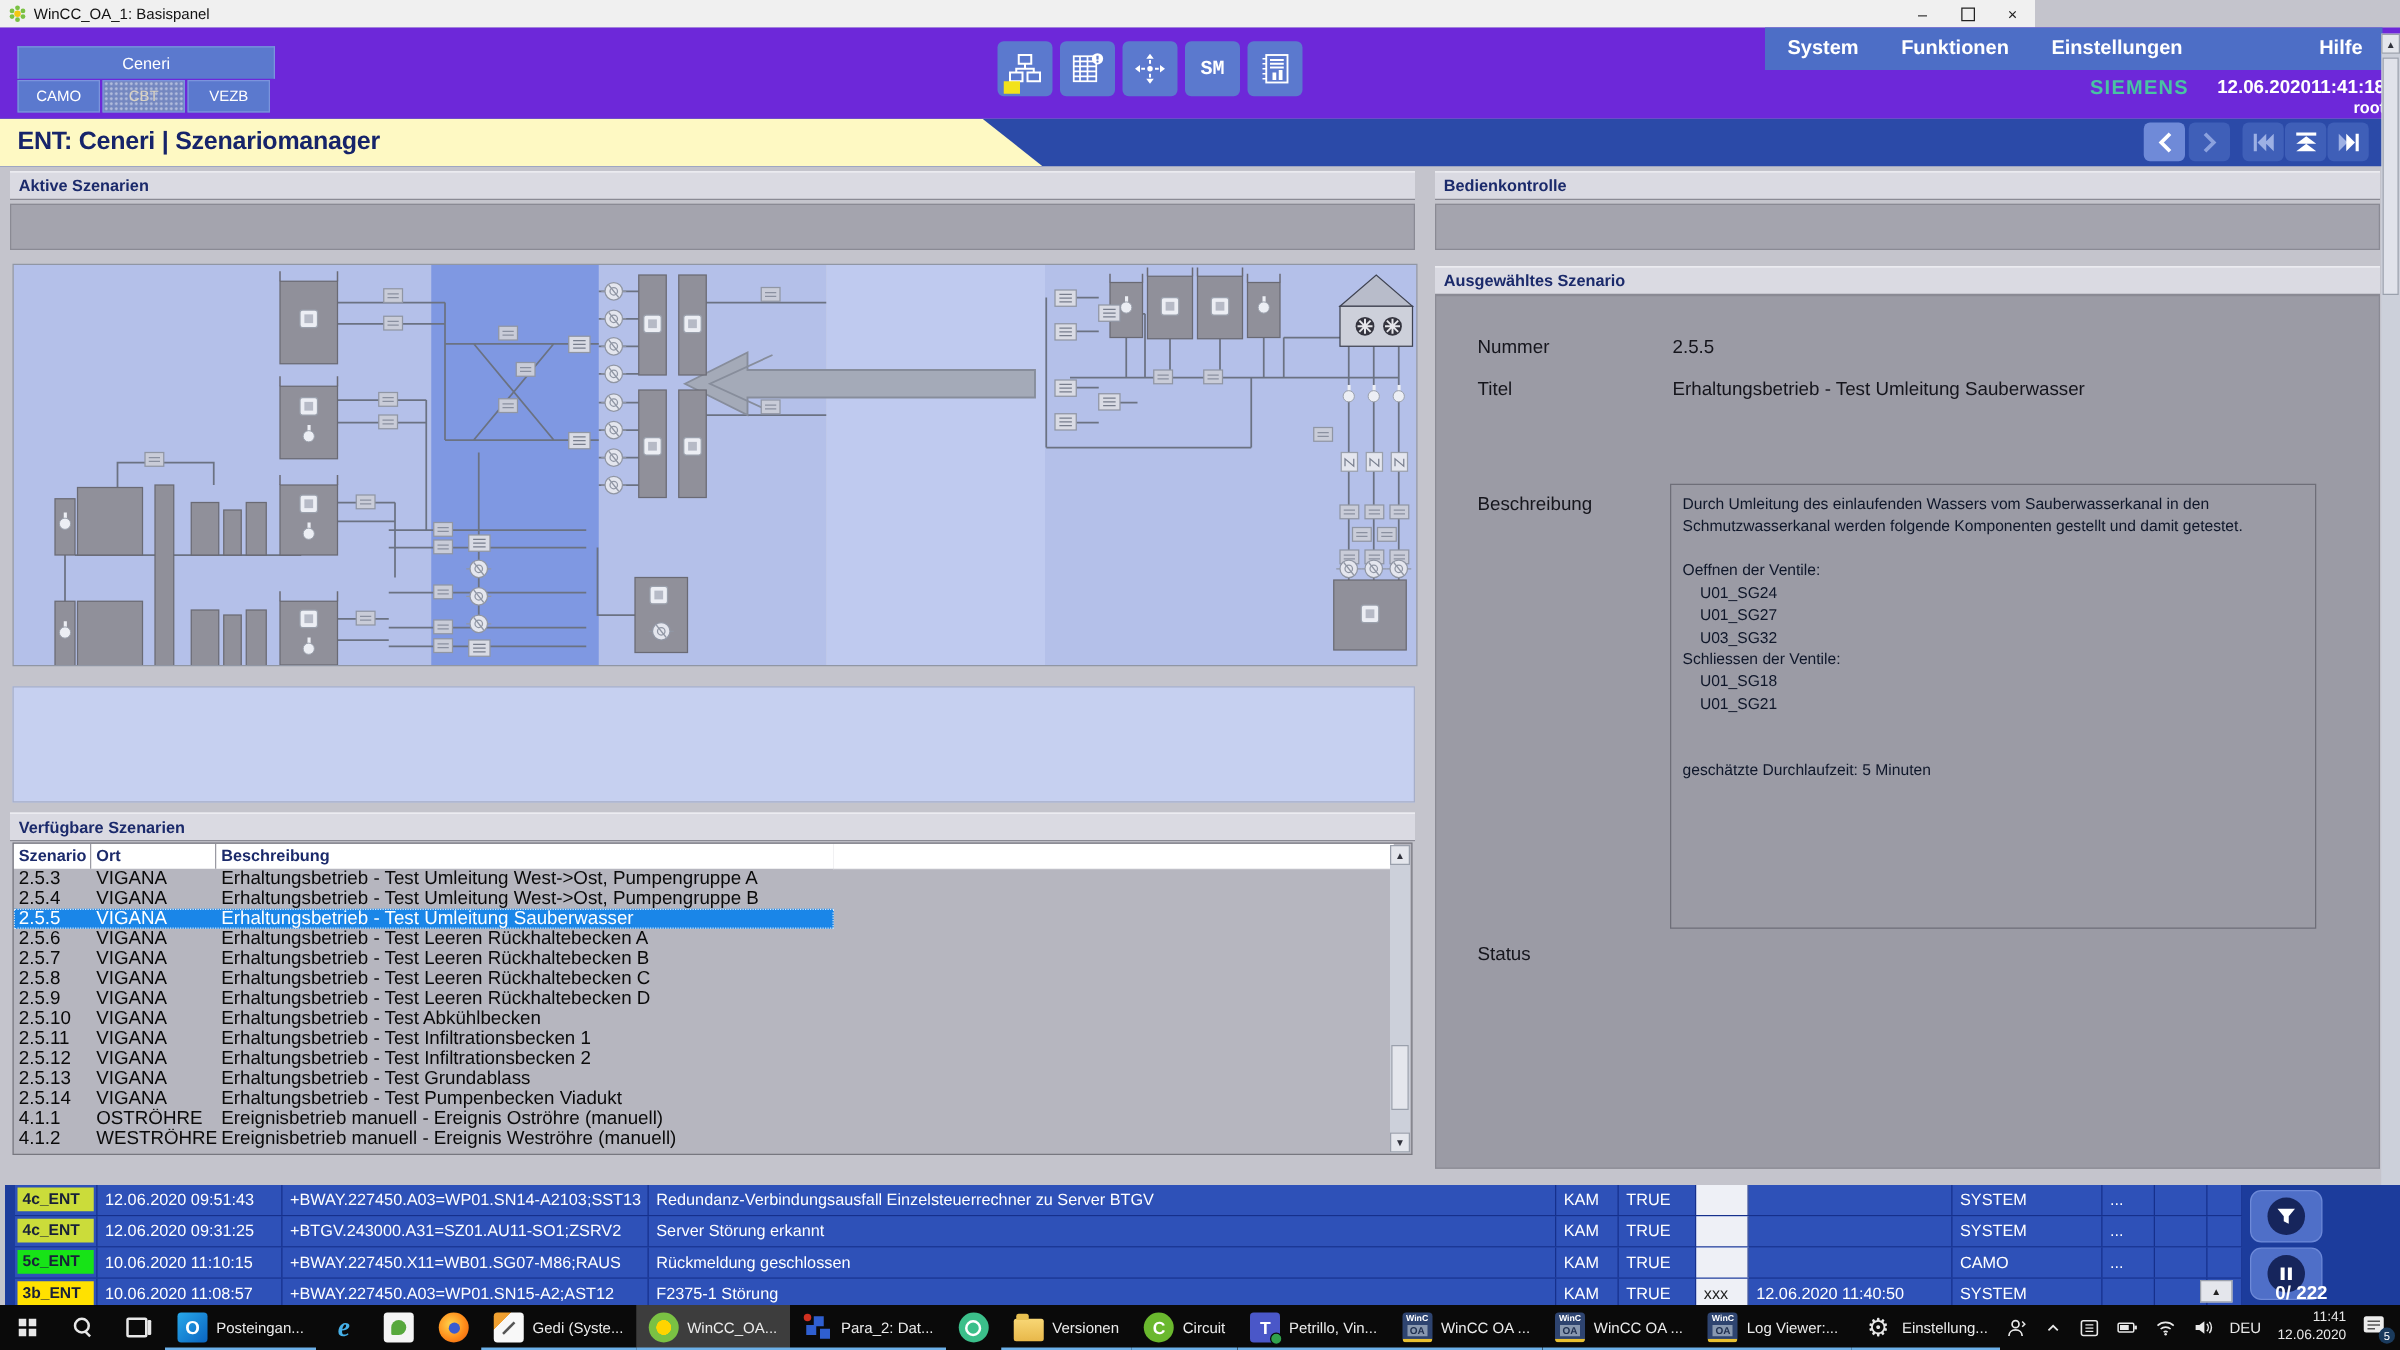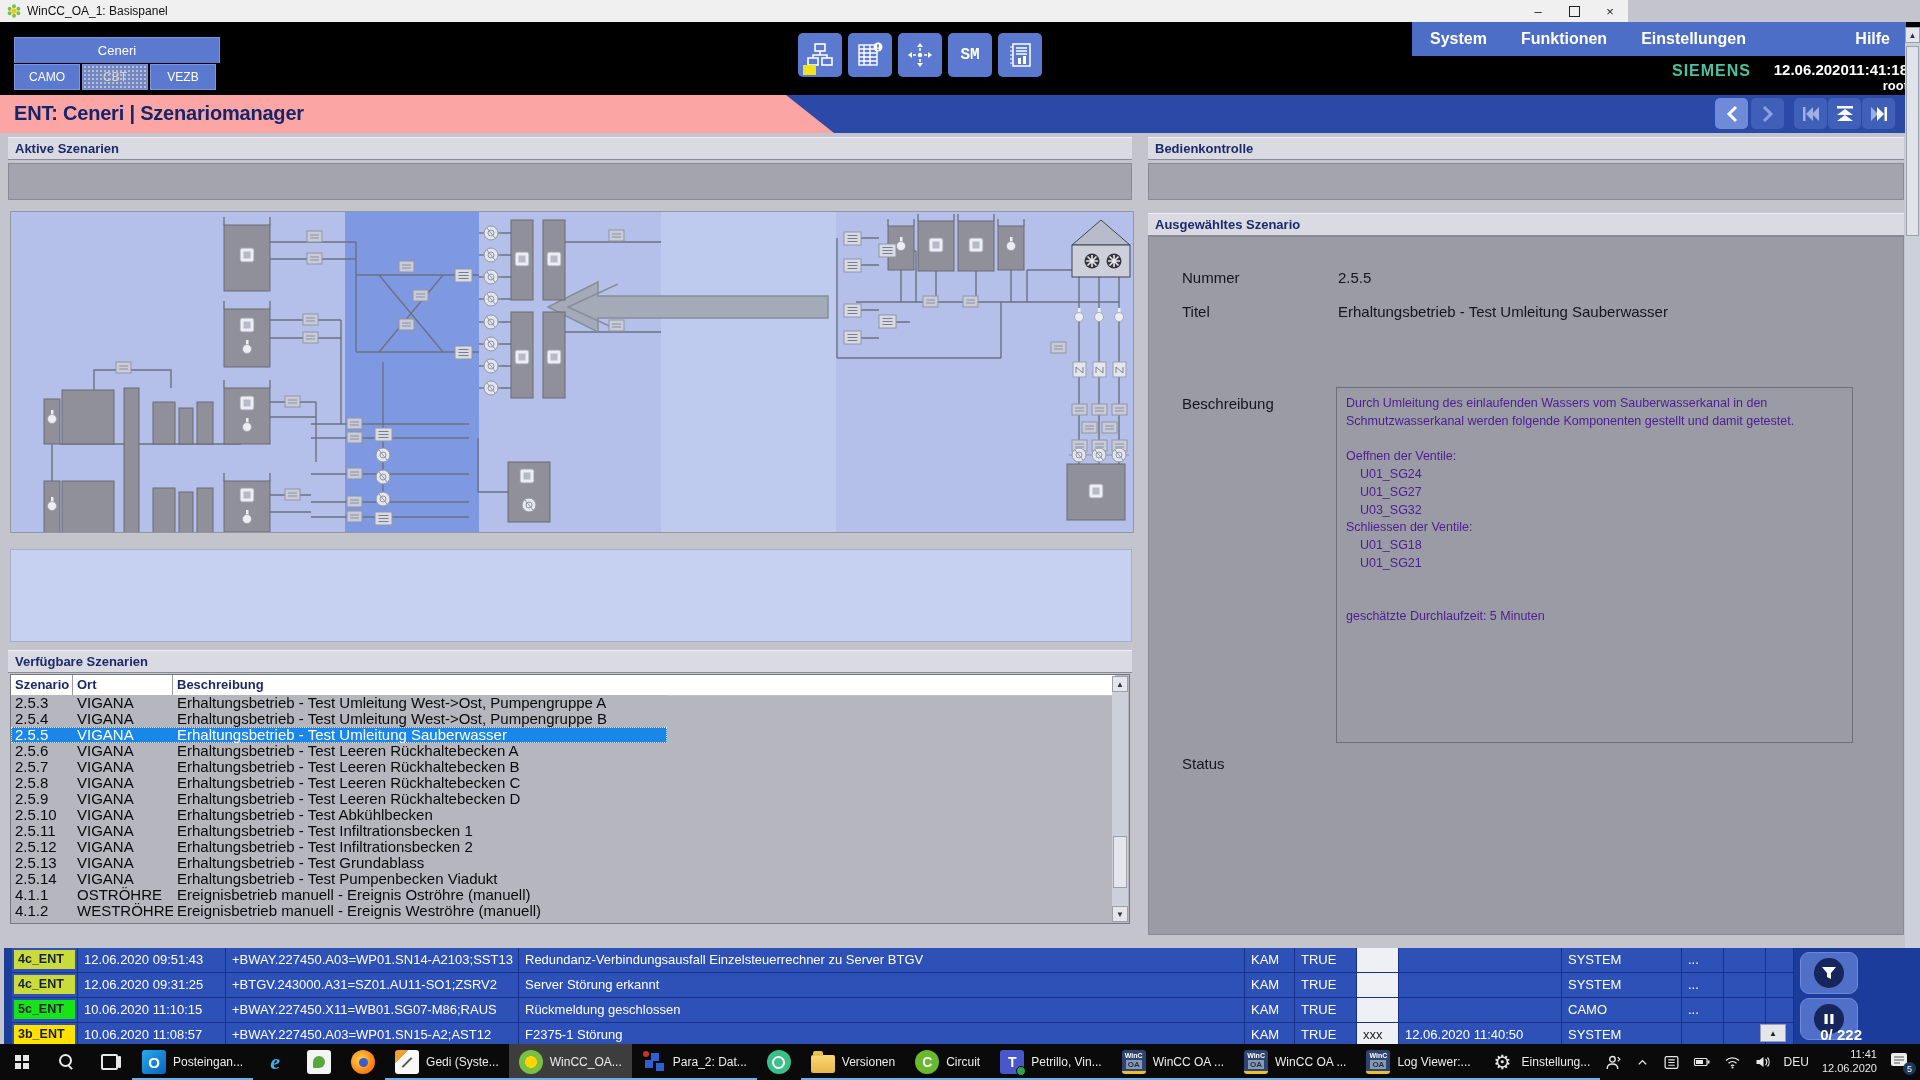--- a/index.html
+++ b/index.html
@@ -5,42 +5,42 @@
   html,body{margin:0;padding:0;width:1920px;height:1080px;overflow:hidden;
     font-family:"Liberation Sans","DejaVu Sans",sans-serif;background:#c4c4cc;}
   
   #titlebar{position:absolute;left:0;top:0;width:1628px;height:22px;background:#f0f0f0;color:#111;
     display:flex;align-items:center;font-size:12px;}
   #titlebar .appicon{width:14px;height:14px;margin:0 6px 0 7px;}
   .wbtn{width:36px;height:22px;display:flex;align-items:center;justify-content:center;color:#222;font-size:13px;}
   #winbtns{position:absolute;right:0;top:0;display:flex;}
   .maxglyph{width:9px;height:9px;border:1px solid #222;}
   
-  #topbar{position:absolute;left:0;top:22px;width:1920px;height:73px;background:#000000;}
+  #topbar{position:absolute;left:0;top:22px;width:1920px;height:73px;background:#6d28d9;}
   #projtab{position:absolute;left:14px;top:15px;width:204px;height:25px;background:#5b79ce;color:#fff;
     font-size:13px;display:flex;align-items:center;justify-content:center;border:1px solid #7b94dd;border-bottom:none;}
   #subtabs{position:absolute;left:14px;top:42px;display:flex;gap:2px;}
   .subtab{width:66px;height:26px;background:#5b79ce;color:#fff;font-size:12px;
     display:flex;align-items:center;justify-content:center;border:1px solid #7b94dd;box-sizing:border-box;}
   .subtab[data-state="active"]{background-color:#7487c0;color:#d9d2c2;
     background-image:radial-gradient(rgba(255,255,255,.45) 1px,transparent 1.2px);background-size:4px 4px;}
   #toolbar{position:absolute;left:798px;top:11px;display:flex;gap:6px;font-family:Liberation Mono, monospace;}
   .toolbtn{width:44px;height:44px;background:#5b79ce;border-radius:5px;display:flex;align-items:center;
     justify-content:center;color:#fff;font-weight:bold;font-size:16px;position:relative;}
   .toolbtn .ystub{position:absolute;left:5px;bottom:2px;width:13px;height:10px;background:#f2e21a;}
   #menustrip{position:absolute;left:1412px;top:0px;width:494px;height:34px;background:#4d6ec6;
     display:flex;align-items:center;color:#fff;font-weight:bold;font-size:16px;gap:34px;padding-left:18px;box-sizing:border-box;}
   #menu-help{margin-left:auto;margin-right:16px;}
   .menuitem{cursor:default;}
   #brand{position:absolute;left:1672px;top:40px;color:#49c3a2;font-weight:bold;font-size:16px;letter-spacing:1px;}
   #datetime{position:absolute;right:12px;top:39px;color:#fff;font-weight:bold;font-size:15px;}
   #userline{position:absolute;right:12px;top:56px;color:#fff;font-weight:bold;font-size:13px;text-align:right;}
   
   #bannerbar{position:absolute;left:0;top:95px;width:1906px;height:38px;background:#2b4aa8;}
-  #banner{position:absolute;left:0;top:95px;width:834px;height:38px;background:#fca5a5;
+  #banner{position:absolute;left:0;top:95px;width:834px;height:38px;background:#fef9c3;
     clip-path:polygon(0 0,786px 0,834px 100%,0 100%);}
   #banner span{position:absolute;left:14px;top:7px;font-size:20px;font-weight:bold;color:#16246a;letter-spacing:-.2px;}
   .navb{position:absolute;top:98px;width:33px;height:31px;border-radius:5px;display:flex;
     align-items:center;justify-content:center;}
   .navb.lt{background:#6f8ad8;} .navb.dk{background:#3f5fb8;}
   
   .secbar{position:absolute;height:23px;background:#dadae2;border-top:1px solid #f2f2f6;border-bottom:1px solid #8a8a94;
     color:#1b2a6b;font-weight:bold;font-size:13px;line-height:22px;padding-left:7px;box-sizing:border-box;}
   .emptystrip{position:absolute;height:37px;background:#a4a4ae;border:1px solid #8a8a94;box-sizing:border-box;}
   
@@ -60,21 +60,21 @@
   .trow[data-state="selected"]{background:#1a86e8;color:#fff;outline:1px dotted #d8e8f8;outline-offset:-1px;}
   .tsb{position:absolute;right:1px;top:1px;width:16px;height:246px;background:#ccd0da;}
   .sbbtn{position:absolute;left:0;width:16px;height:16px;background:#e4e6ec;border:1px solid #9aa0ac;
     box-sizing:border-box;font-size:8px;color:#30323c;display:flex;align-items:center;justify-content:center;}
   .tsb .thumb{position:absolute;left:1px;top:160px;width:14px;height:52px;background:#e4e6ec;border:1px solid #9aa0ac;box-sizing:border-box;}
   
   #rightpanel{position:absolute;left:1148px;top:236px;width:756px;height:699px;background:#9b9ba5;border:1px solid #8a8a94;box-sizing:border-box;}
   .dlabel{position:absolute;left:12px;font-size:15px;color:#15151c;margin-left:21px;}
   .dvalue{position:absolute;left:189px;font-size:15px;color:#15151c;}
   #descbox{position:absolute;left:187px;top:150px;width:517px;height:356px;border:1px solid #6e6e78;
-    font-size:12.5px;line-height:1.42;color:#4c1d95;padding:7px 9px;box-sizing:border-box;white-space:pre-wrap;overflow:hidden;}
+    font-size:12.5px;line-height:1.42;color:#0f172a;padding:7px 9px;box-sizing:border-box;white-space:pre-wrap;overflow:hidden;}
   .btn3d{position:absolute;background:#e9e9ec;border-top:2px solid #fbfbfd;border-left:2px solid #fbfbfd;
     border-right:2px solid #7c7c86;border-bottom:2px solid #7c7c86;color:#15151c;font-size:15px;
     display:flex;align-items:center;justify-content:center;box-sizing:border-box;}
   
   #mainsb{position:absolute;right:0;top:27px;width:15px;height:1017px;background:#ccd0da;}
   #mainsb .thumb{position:absolute;left:1px;top:19px;width:13px;height:190px;background:#e0e2ea;border:1px solid #9aa0ac;box-sizing:border-box;}
   
   #alarms{position:absolute;left:4px;top:948px;width:1920px;height:96px;background:#1c3c9c;overflow:hidden;}
   .arow{position:relative;display:grid;grid-template-columns:66px 148px 293px 726px 50px 62px 42px 163px 120px 42px 42px 28px;
     margin-left:8px;width:1782px;height:24px;background:#2e51b8;border-bottom:1px solid #16308c;

